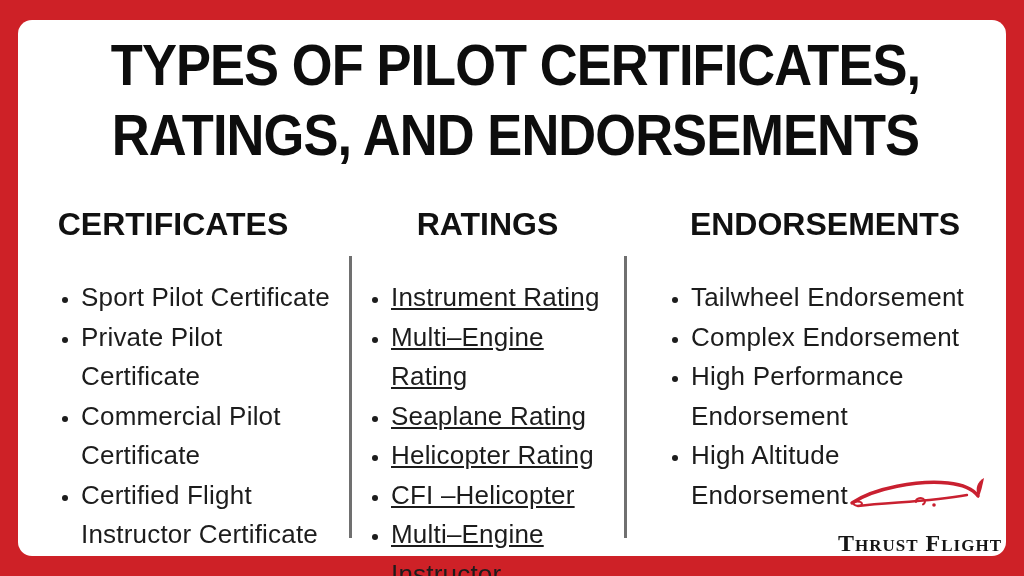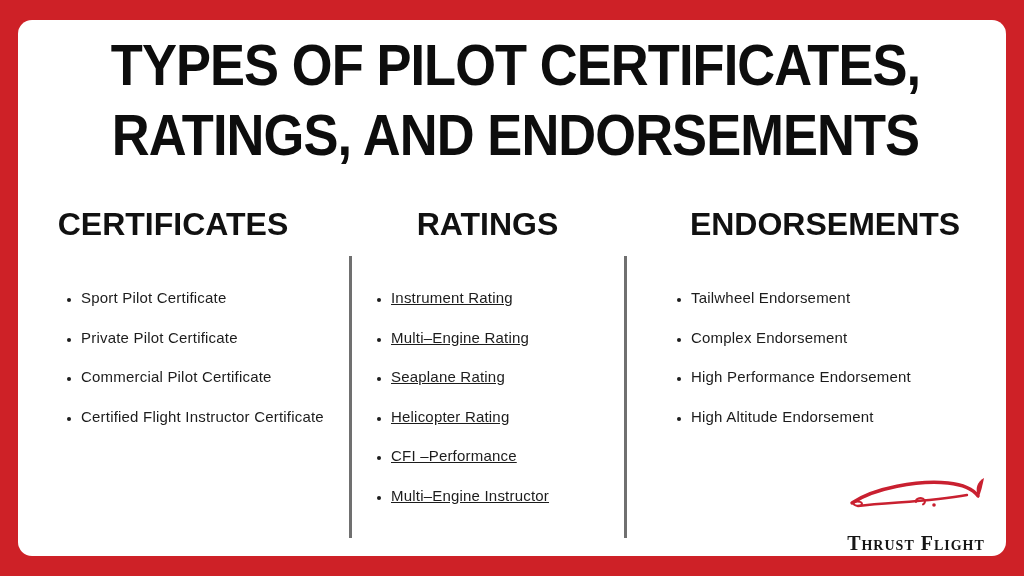--- a/index.html
+++ b/index.html
@@ -72,42 +72,42 @@
   .vdivider.d2 { left: 606px; }
   
   ul.col-list {
     position: absolute;
     top: 258px;
     list-style: disc outside;
     padding-left: 19px;
     color: var(--text-dark);
   }
   ul.col-list li {
-    font-size: 15px;
+    font-size: 26px;
     line-height: 39.5px;
     letter-spacing: 0.2px;
   }
   ul.col-list li::marker { font-size: 0.8em; }
   ul.list-1 { left: 44px;  width: 268px; }
   ul.list-2 { left: 354px; width: 245px; text-decoration: underline; }
   ul.list-3 { left: 654px; width: 325px; }
   
   .logo {
     position: absolute;
     right: 12px; bottom: 0px;
     width: 156px;
     text-align: center;
   }
   .logo-plane { display: block; margin: 0 auto -2px auto; }
   .logo-brand {
     display: block;
     font-family: "Liberation Serif", serif;
     font-variant: small-caps;
     font-weight: 600;
-    font-size: 20px;
+    font-size: 24px;
     line-height: 26px;
     letter-spacing: 1px;
     color: #161616;
     white-space: nowrap;
     margin-top: 18px;
   }
 </style>
 </head>
 <body>
 
@@ -131,21 +131,21 @@
       <li>Private Pilot Certificate</li>
       <li>Commercial Pilot Certificate</li>
       <li>Certified Flight Instructor Certificate</li>
     </ul>
 
     <ul class="col-list list-2">
       <li>Instrument Rating</li>
       <li>Multi–Engine Rating</li>
       <li>Seaplane Rating</li>
       <li>Helicopter Rating</li>
-      <li>CFI –Performance</li>
+      <li>CFI –Helicopter</li>
       <li>Multi–Engine Instructor</li>
     </ul>
 
     <ul class="col-list list-3">
       <li>Tailwheel Endorsement</li>
       <li>Complex Endorsement</li>
       <li>High Performance Endorsement</li>
       <li>High Altitude Endorsement</li>
     </ul>
 

